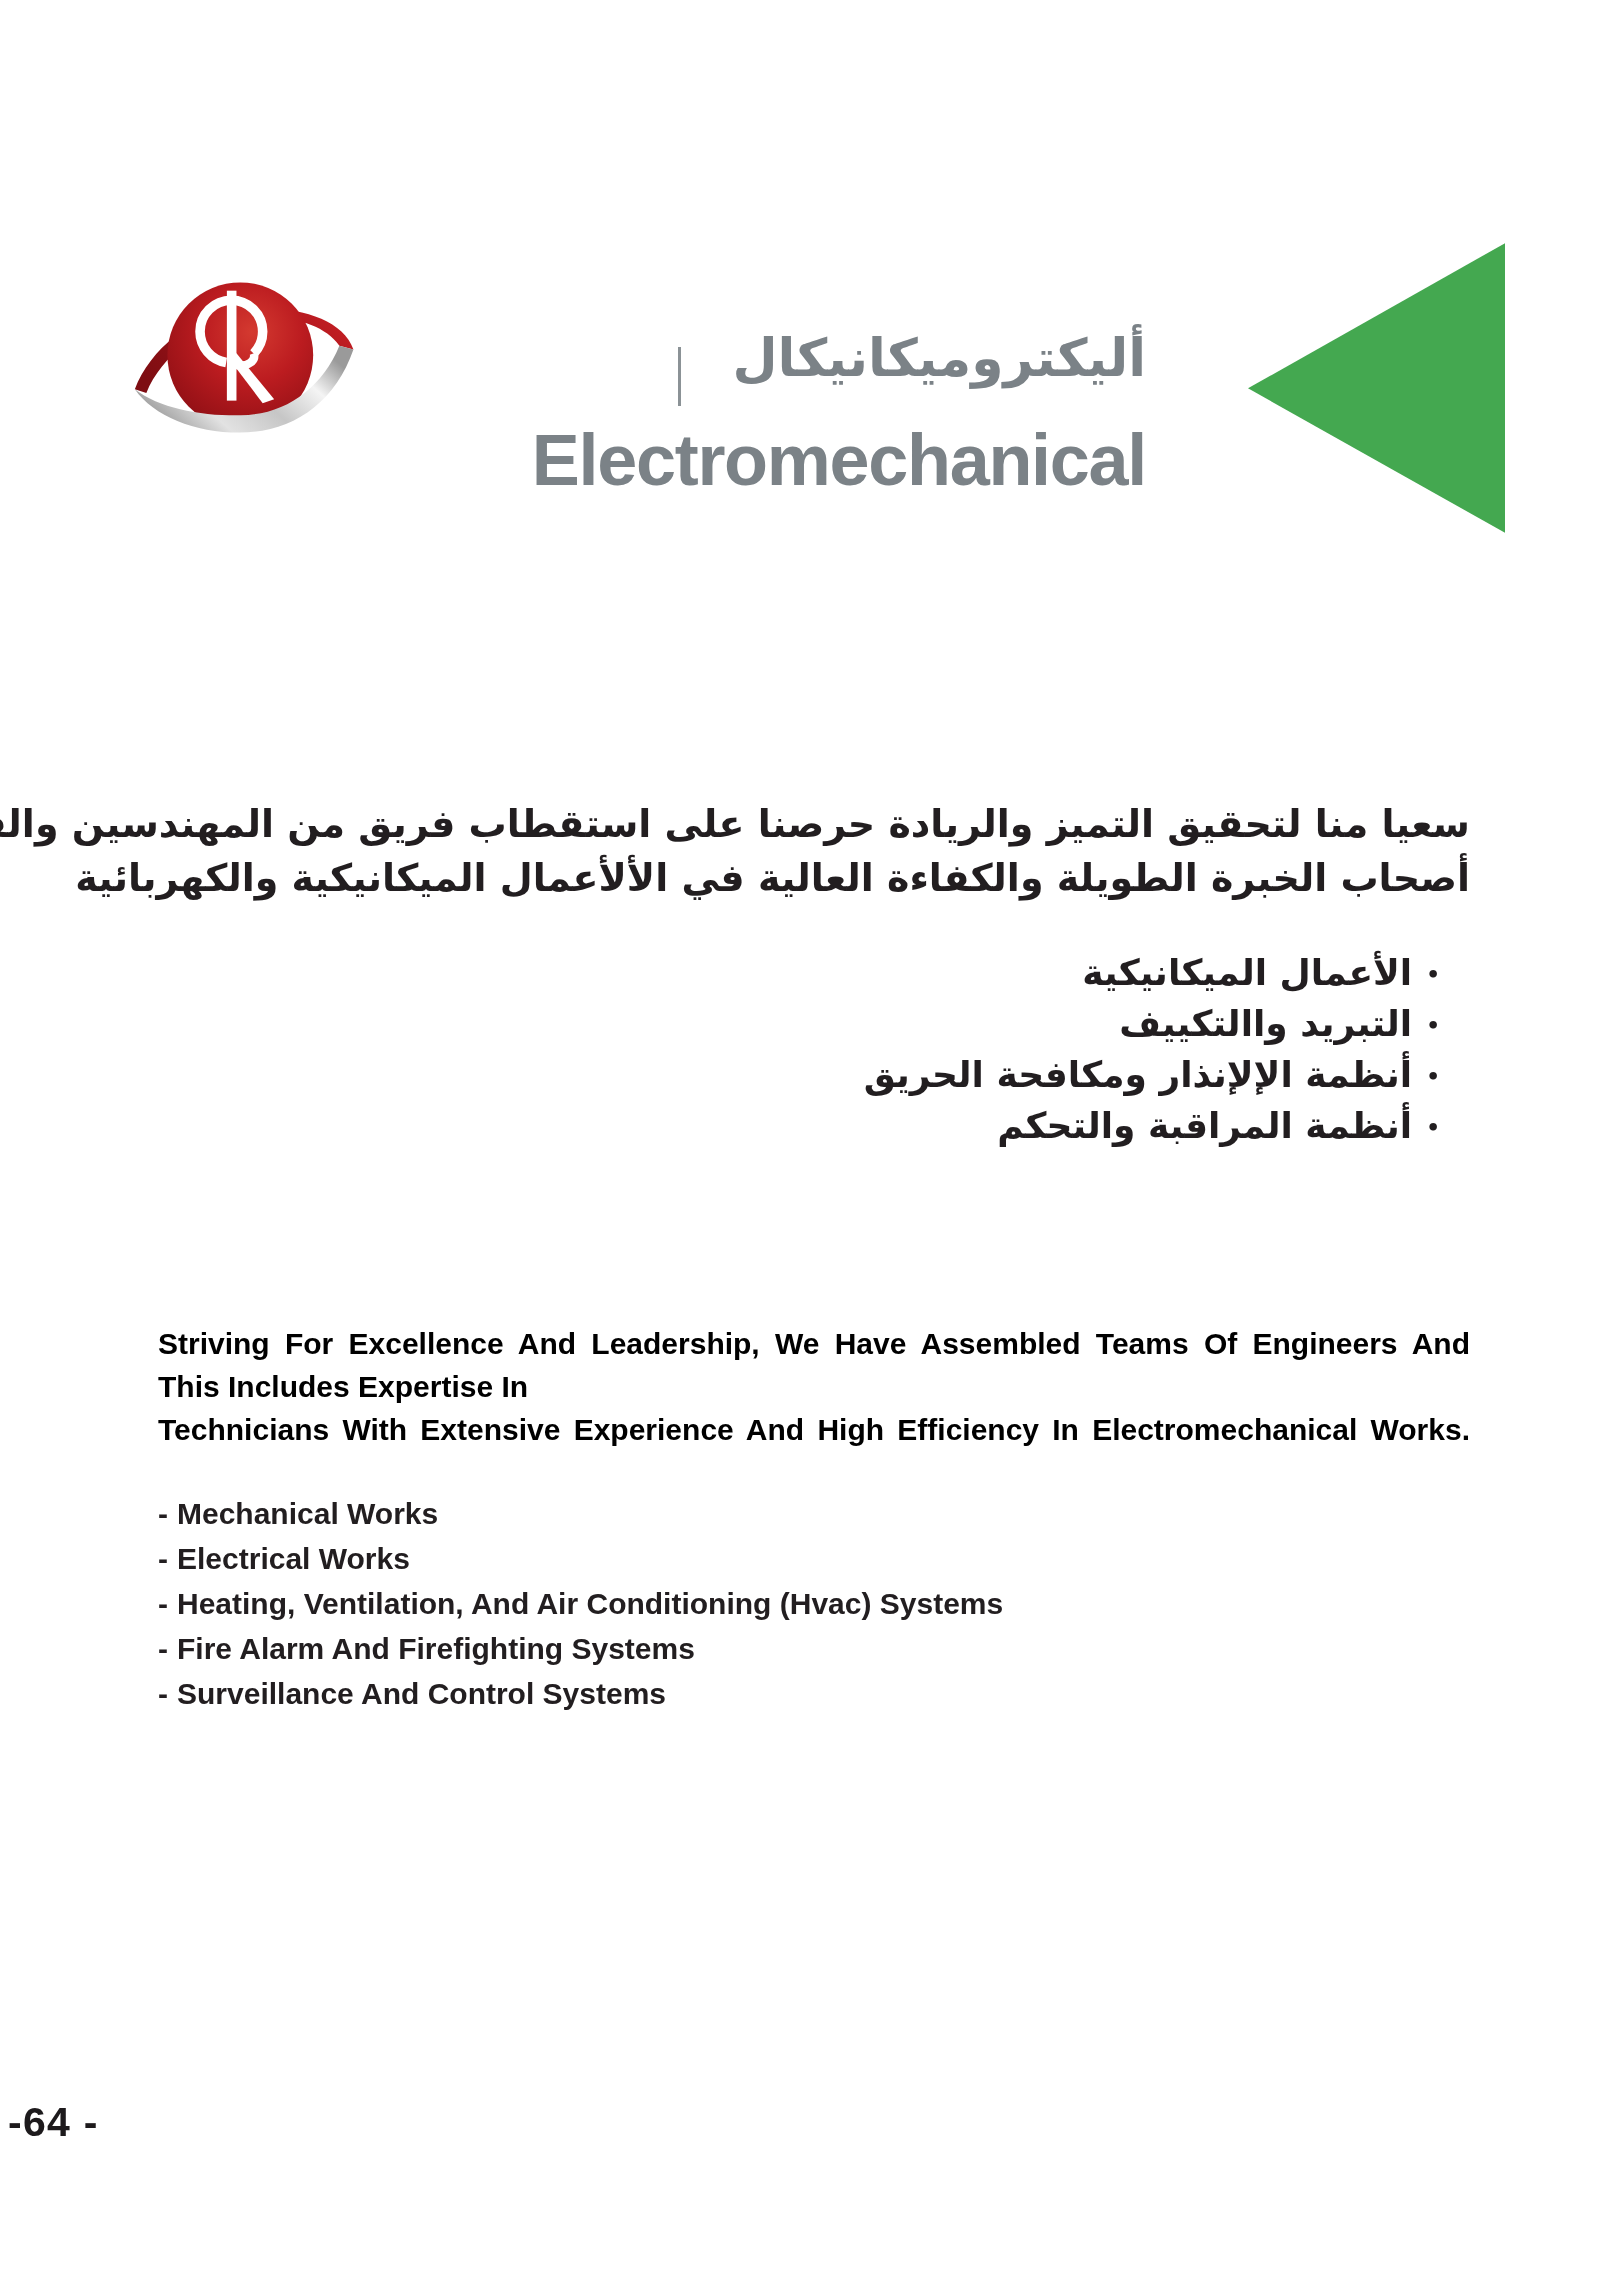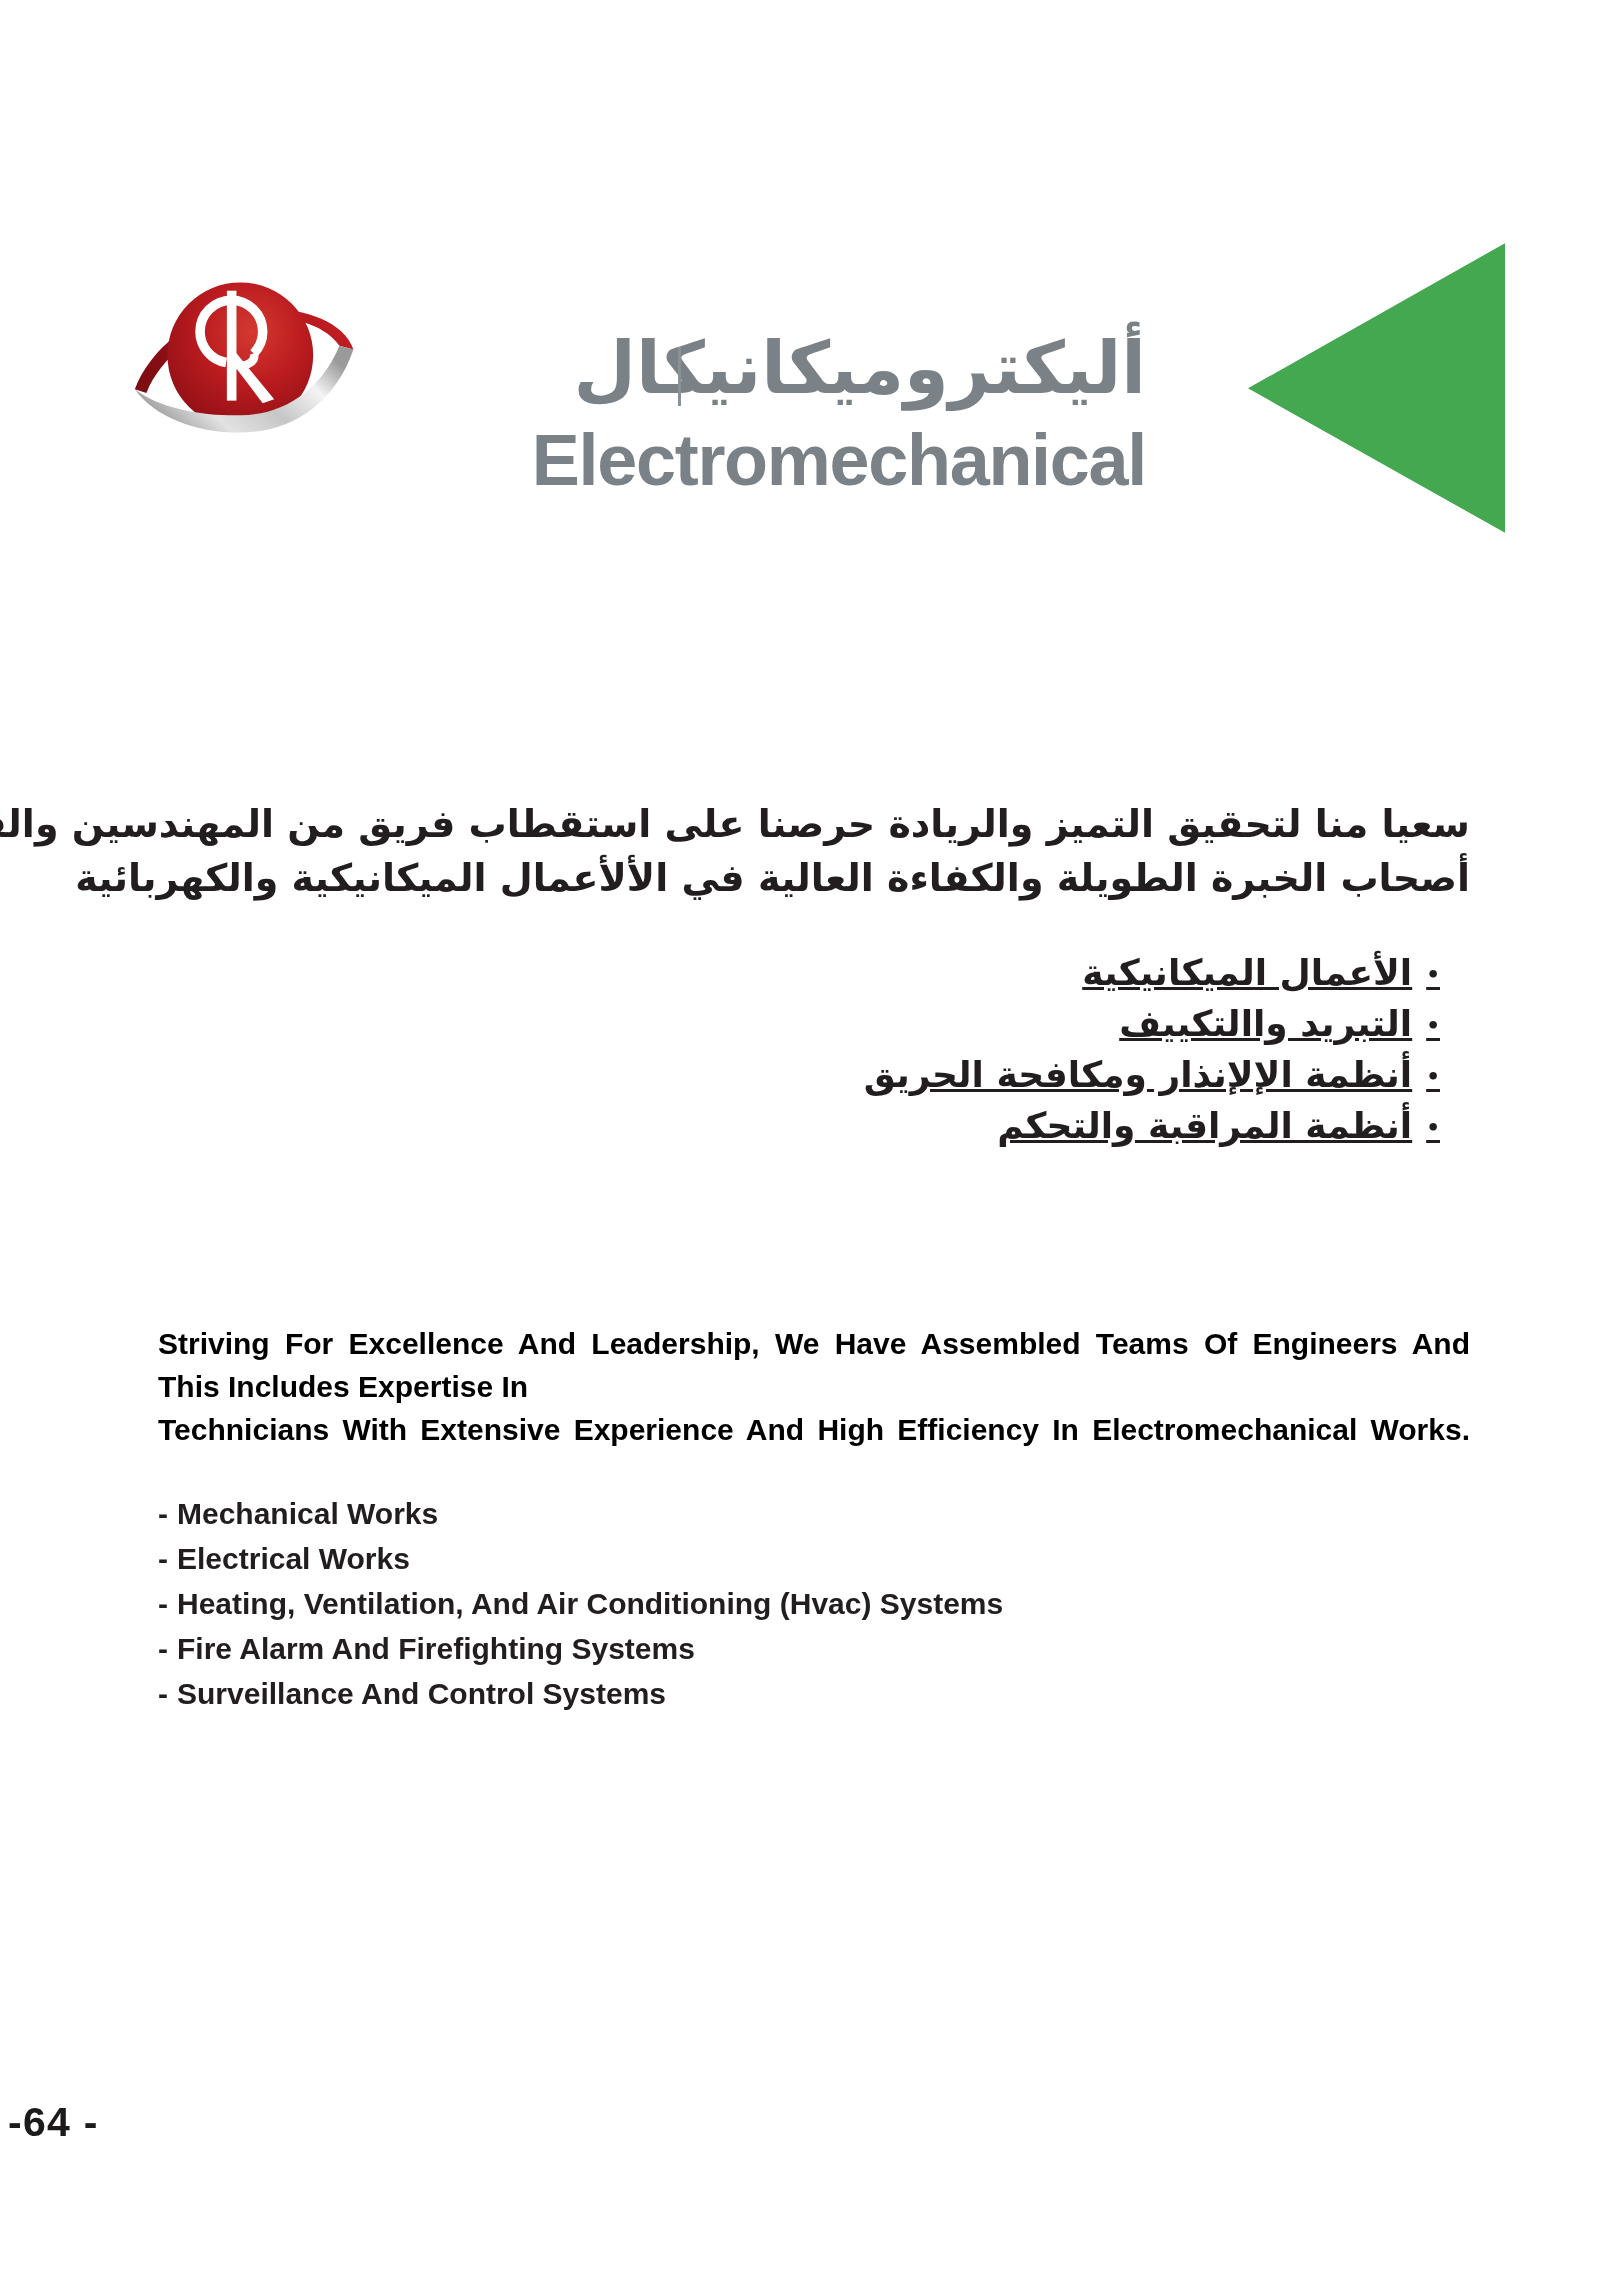--- a/index.html
+++ b/index.html
@@ -5,21 +5,21 @@
   html,body{margin:0;padding:0;}
   body{
     width:1617px;height:2273px;position:relative;background:#ffffff;
     font-family:"Liberation Sans",sans-serif;overflow:hidden;
   }
   .abs{position:absolute;}
 
   
   .ar-title{
     right:471px;top:332px;direction:rtl;line-height:1.0;
-    font-family:"DejaVu Sans",sans-serif;font-weight:700;font-size:72px;
+    font-family:"DejaVu Sans",sans-serif;font-weight:700;font-size:52px;
     color:#7b8287;white-space:nowrap;
   }
   .title-bar{
     left:678px;top:347px;width:3.2px;height:59px;background:#8b9296;
   }
   .en-title{
     right:471px;top:416px;line-height:1.0;
     font-weight:700;font-size:72px;letter-spacing:-1.3px;color:#7b8287;
     white-space:nowrap;
     margin-top:8px;
@@ -32,21 +32,21 @@
     color:#221e20;line-height:54px;
   }
   .ar-para .line{white-space:nowrap;}
 
   
   .ar-list{
     right:177px;top:948px;direction:rtl;text-align:right;
     font-family:"DejaVu Sans",sans-serif;font-weight:700;font-size:36px;
     color:#221e20;line-height:49px;
   }
-  .ar-list .item{white-space:nowrap;text-decoration:underline;}
+  .ar-list .item{white-space:nowrap;}
   .ar-list .bullet{
     font-size:0.6em;vertical-align:0.14em;margin-inline-end:14px;
   }
 
   
   .en-para{
     left:158px;top:1322px;width:1312px;
     font-weight:700;font-size:30px;line-height:43px;color:#000000;
   }
   .en-para .line.just{text-align:justify;text-align-last:justify;}

